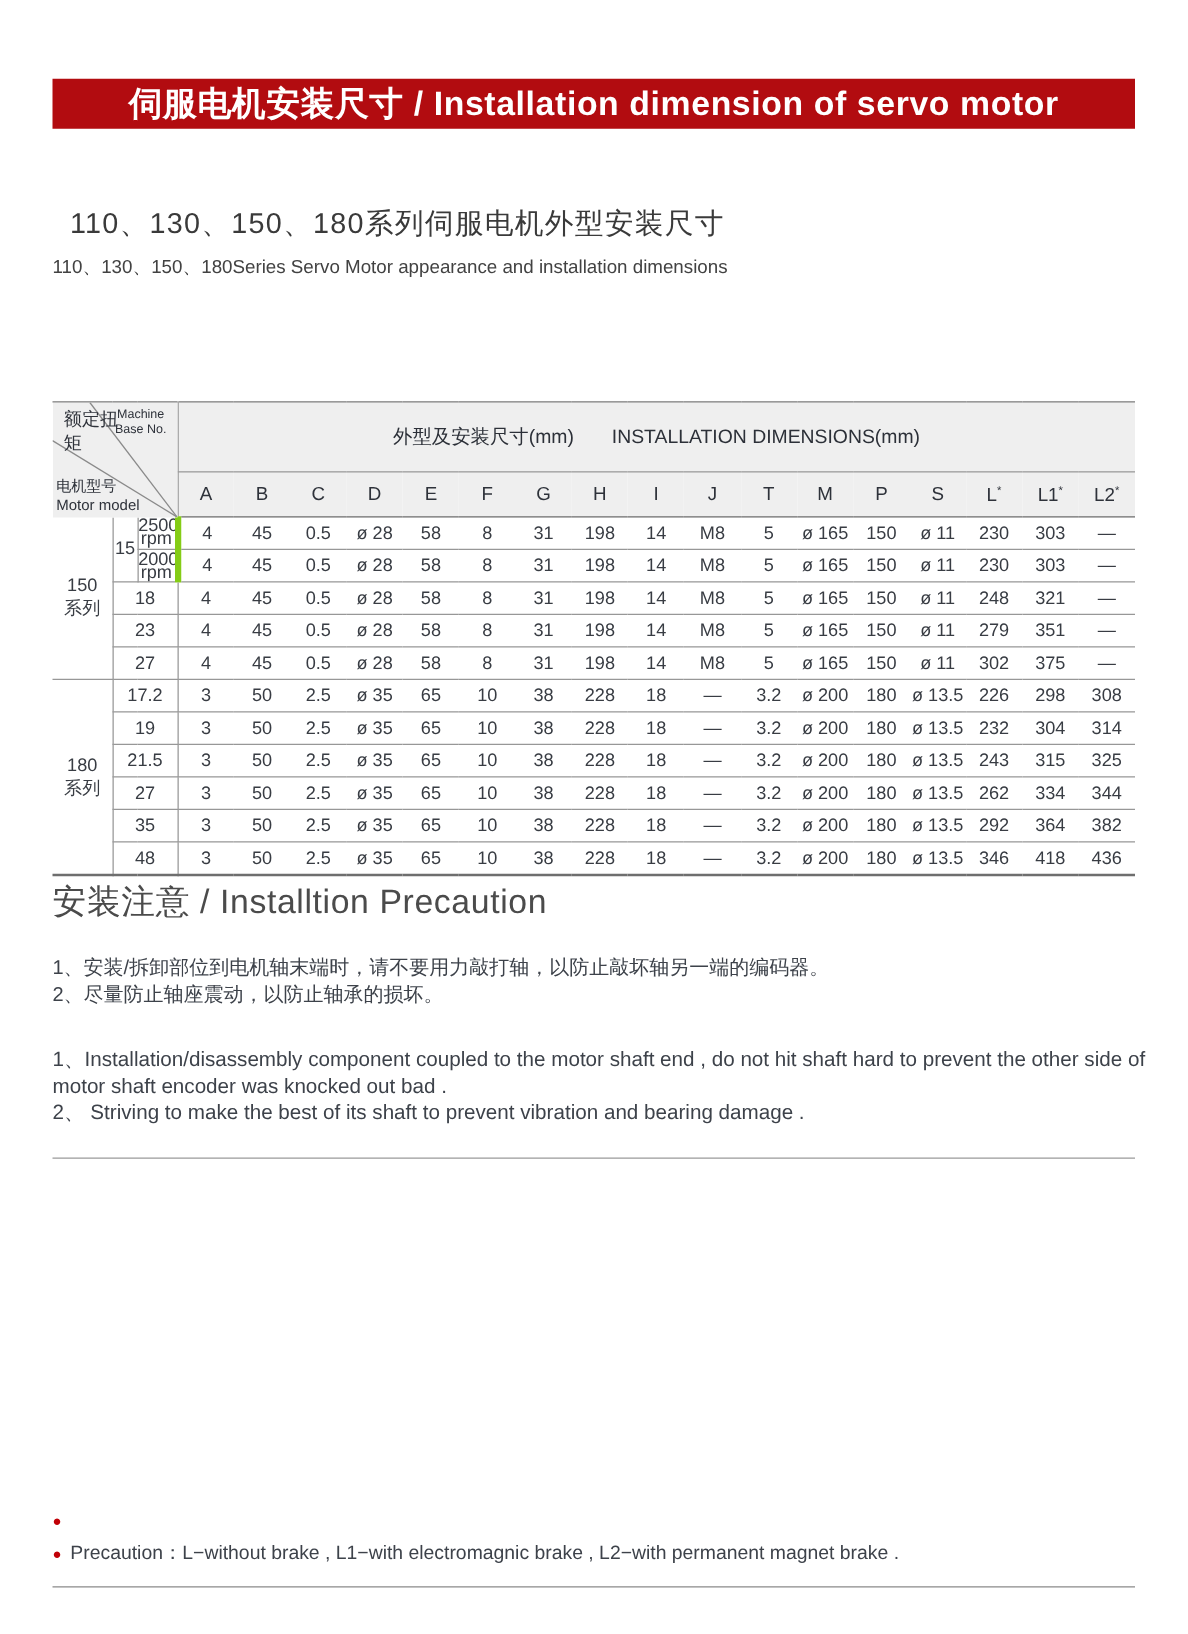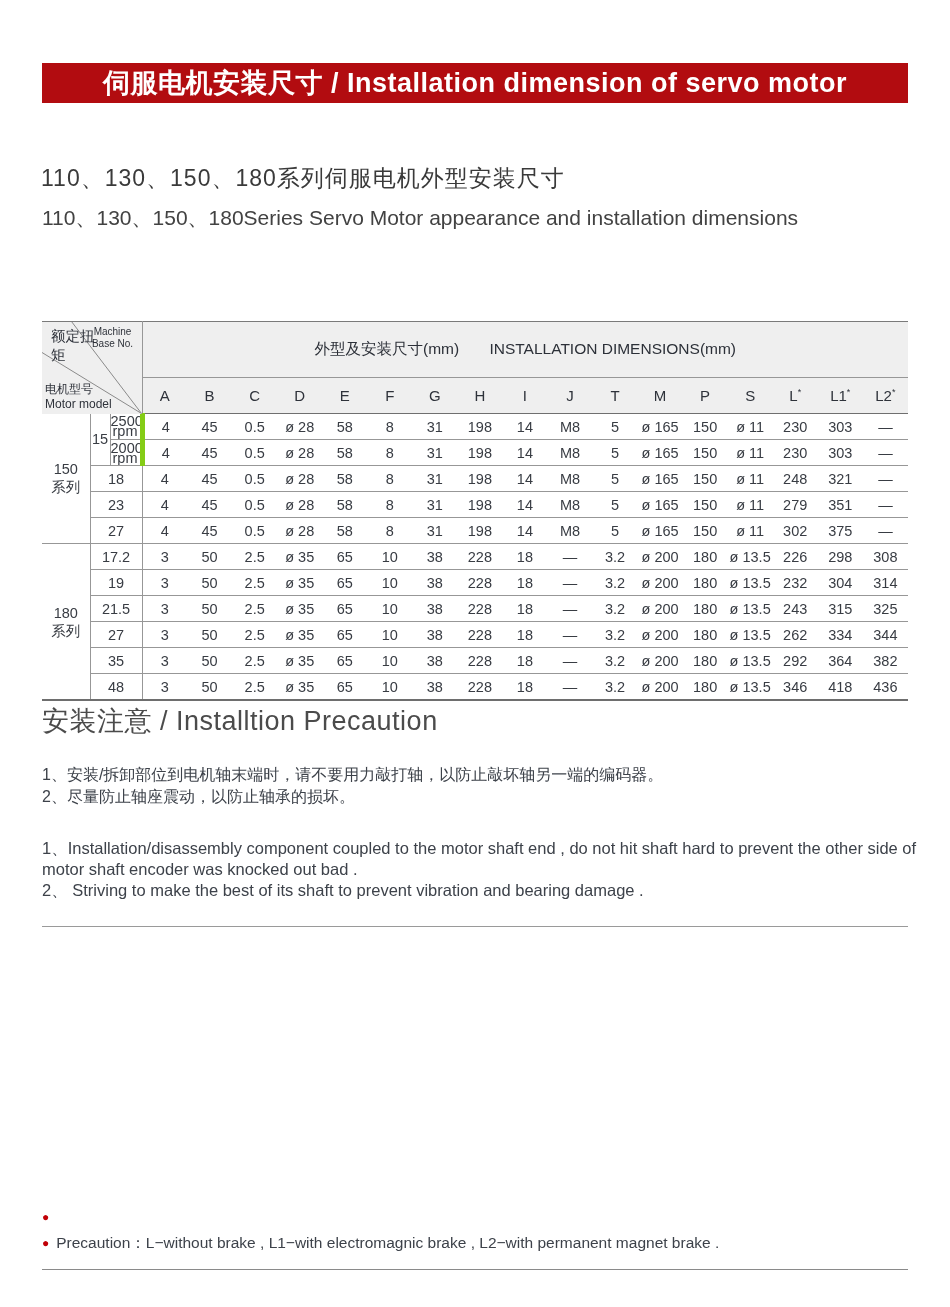--- a/index.html
+++ b/index.html
@@ -6,22 +6,22 @@
   body{
     width:950px;height:1307px;position:relative;background:#ffffff;
     font-family:"Liberation Sans","DejaVu Sans",sans-serif;color:#3a3e46;
     overflow:hidden;
   }
   .banner{
     position:absolute;left:42px;top:63px;width:866px;height:40px;
     background:#b20c10;color:#ffffff;display:flex;align-items:center;justify-content:center;
     font-size:27px;font-weight:bold;letter-spacing:0.5px;
   }
-  .heading-cn{position:absolute;left:41px;top:163px;font-size:23px;color:#3a3a3a;letter-spacing:1px;}
-  .heading-en{position:absolute;left:42px;top:204px;font-size:21px;color:#424242;}
+  .heading-cn{position:absolute;left:56px;top:163px;font-size:23px;color:#3a3a3a;letter-spacing:1px;}
+  .heading-en{position:absolute;left:42px;top:204px;font-size:15px;color:#424242;}
 
   table.dim{
     position:absolute;left:42px;top:305px;width:866px;
     border-collapse:collapse;table-layout:fixed;
     border-top:1px solid #7a7a7a;border-bottom:2px solid #6e6e6e;margin-top:16px;
   }
   table.dim thead th{background:#efefef;font-weight:normal;padding:0;}
   th.corner{position:relative;border-right:1px solid #979797;}
   .corner-svg{position:absolute;left:0;top:0;width:100%;height:100%;}
   .corner-tl{position:absolute;left:9px;top:5px;width:46px;font-size:14.5px;line-height:19px;color:#2e323a;text-align:left;}

